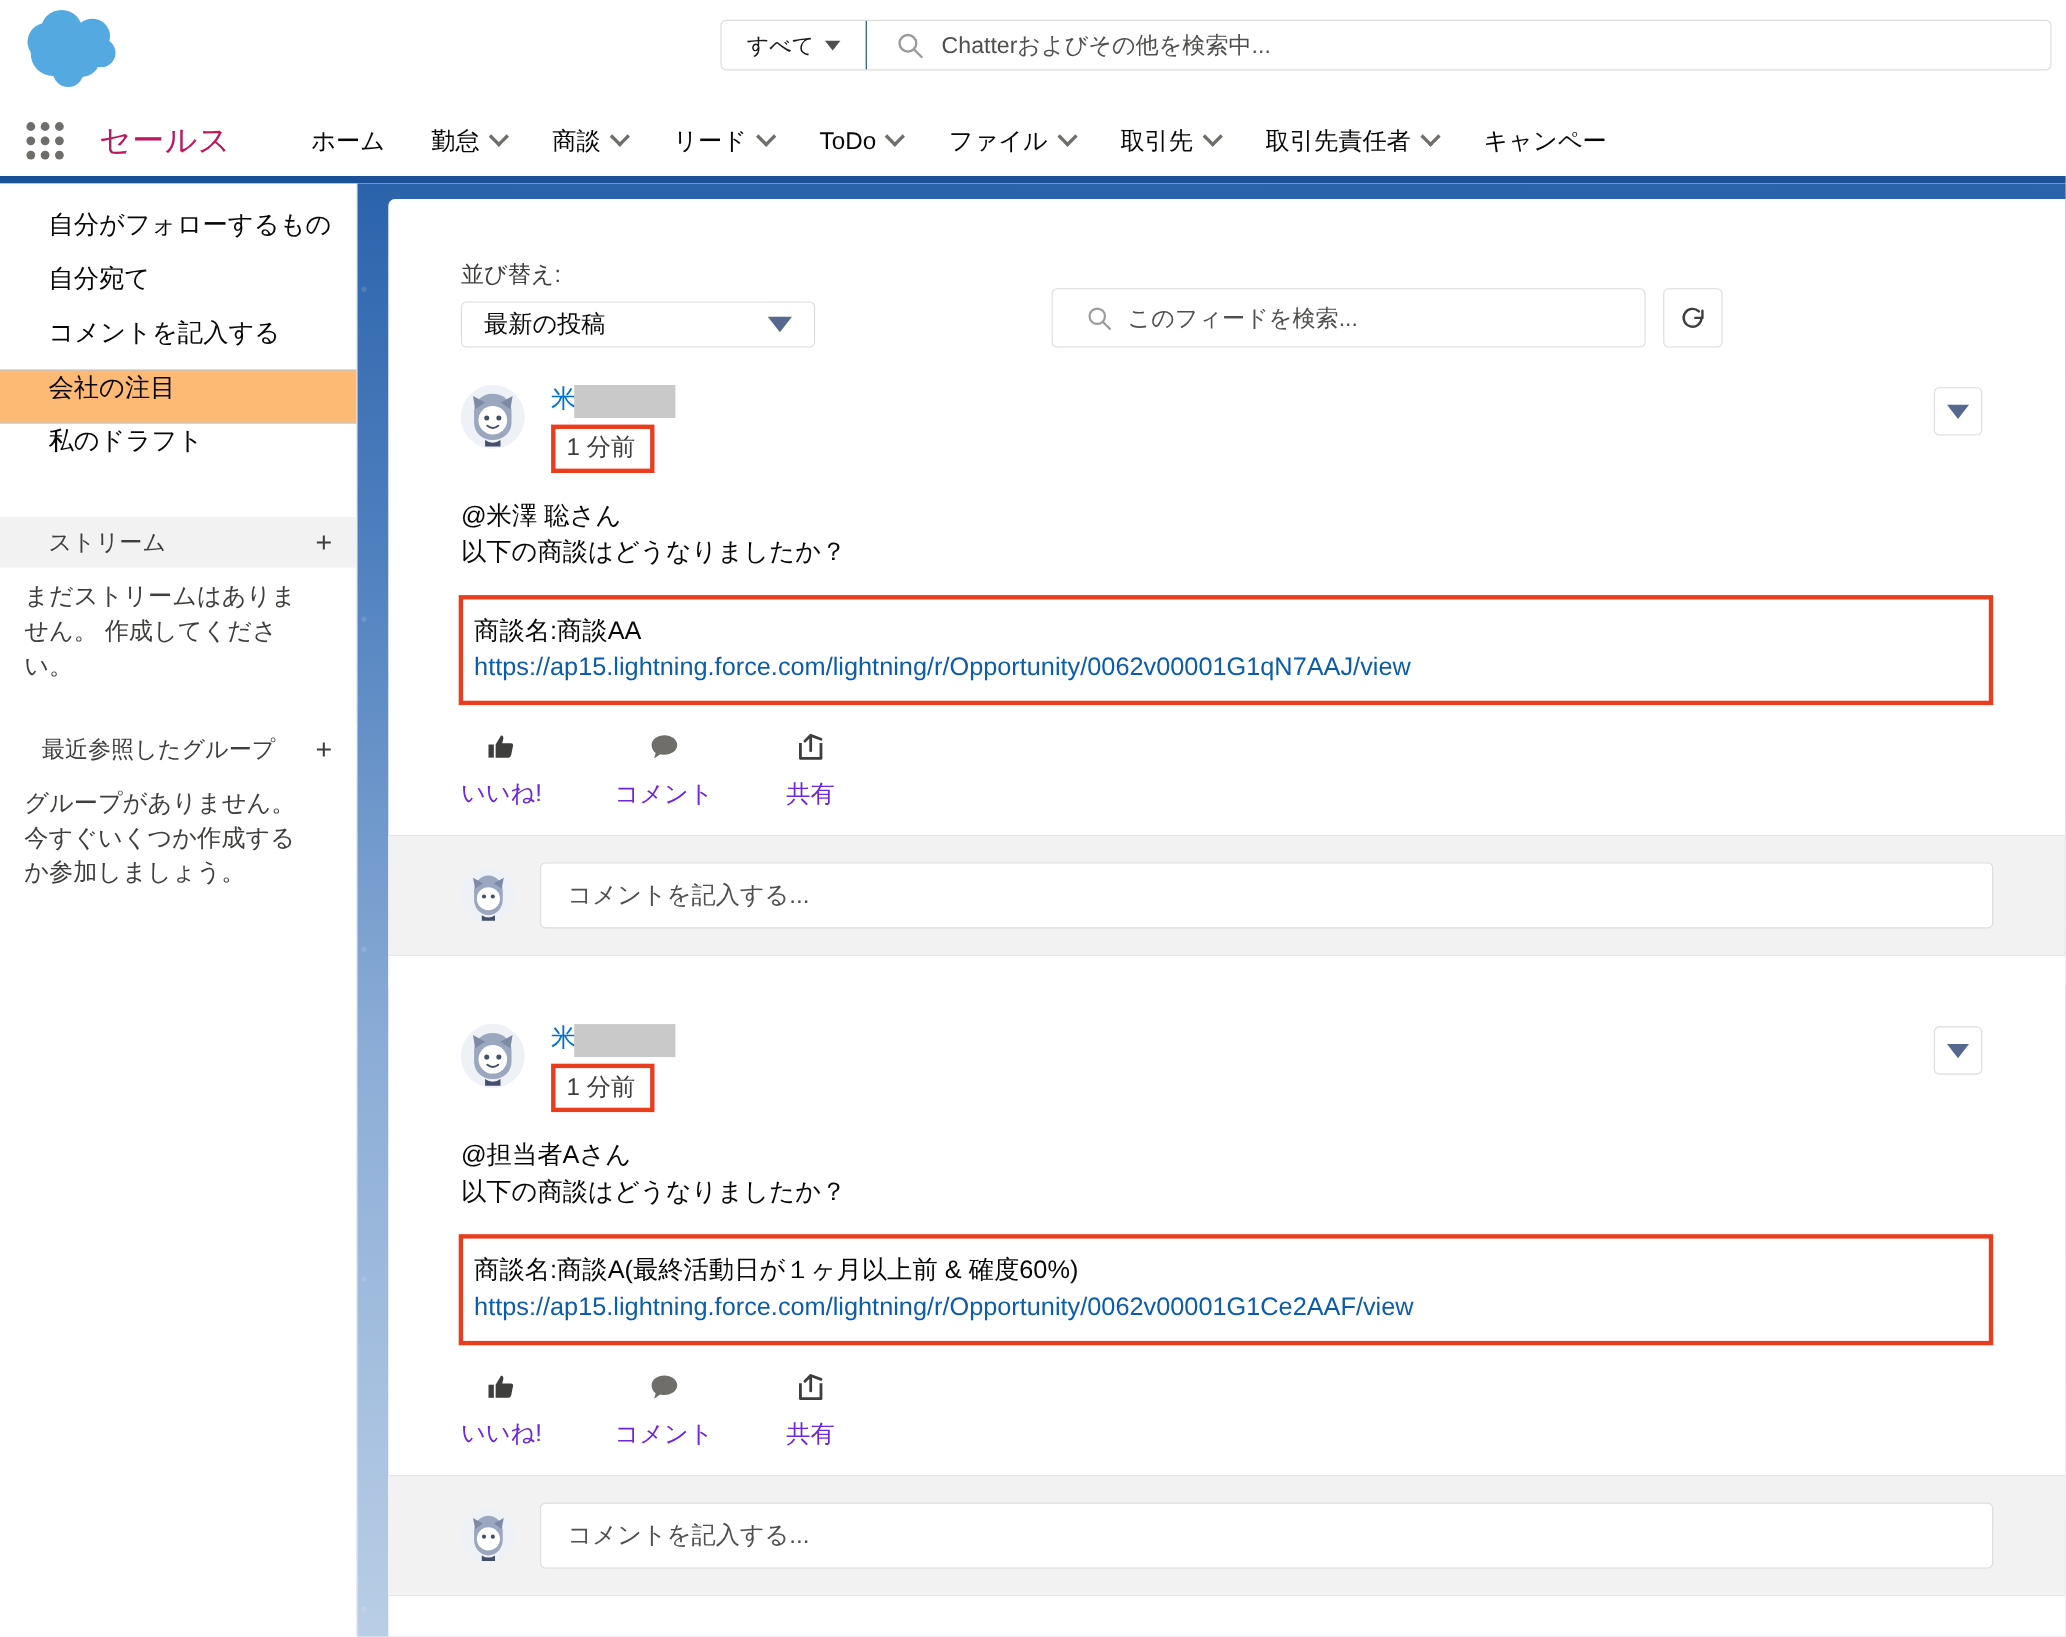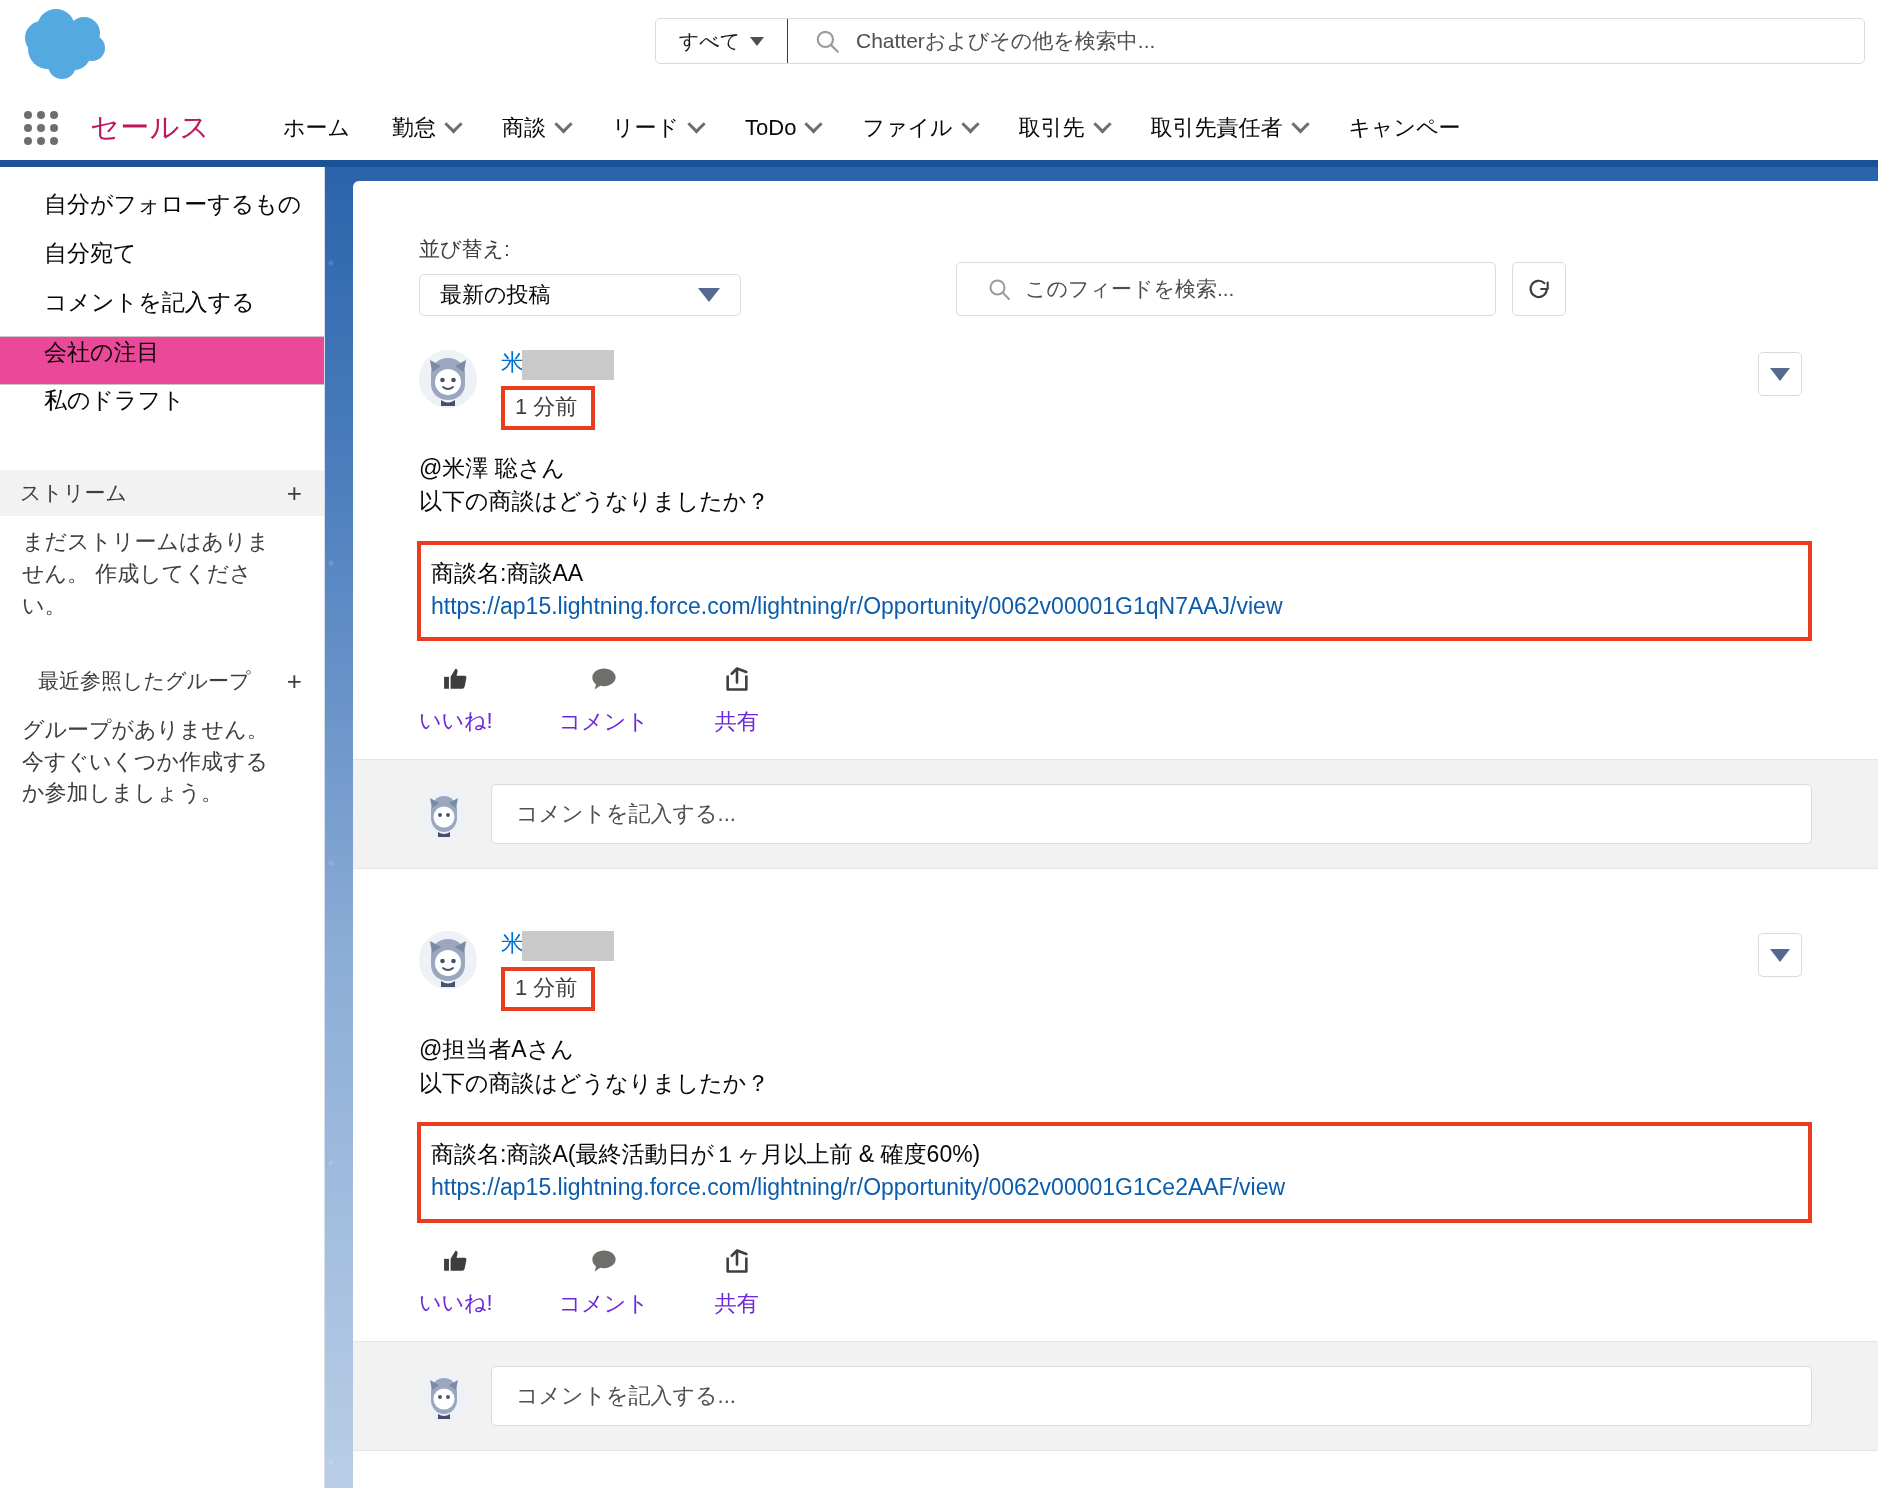--- a/index.html
+++ b/index.html
@@ -135,31 +135,31 @@
   .side-item {
     height: 49px;
     display: flex;
     align-items: flex-start;
     padding-left: 44px;
     font-size: 23px;
     color: #080707;
     cursor: pointer;
   }
   .side-item.active {
-    background: #ec4899;
+    background: #fdba74;
     border-top: 1px solid #c9c7c5;
     border-bottom: 1px solid #c9c7c5;
   }
   .side-section {
     margin-top: 36px;
     background: #f3f2f2;
     height: 46px;
     display: flex;
     align-items: center;
-    padding: 0 22px 0 20px;
+    padding: 0 22px 0 44px;
     justify-content: space-between;
     font-size: 21px;
     color: #3e3e3c;
   }
   .side-section.plain { background: #ffffff; padding-left: 38px; }
   .plus-icon {
     font-size: 26px; color: #3e3e3c;
     line-height: 1; cursor: pointer;
   }
   .side-note {

